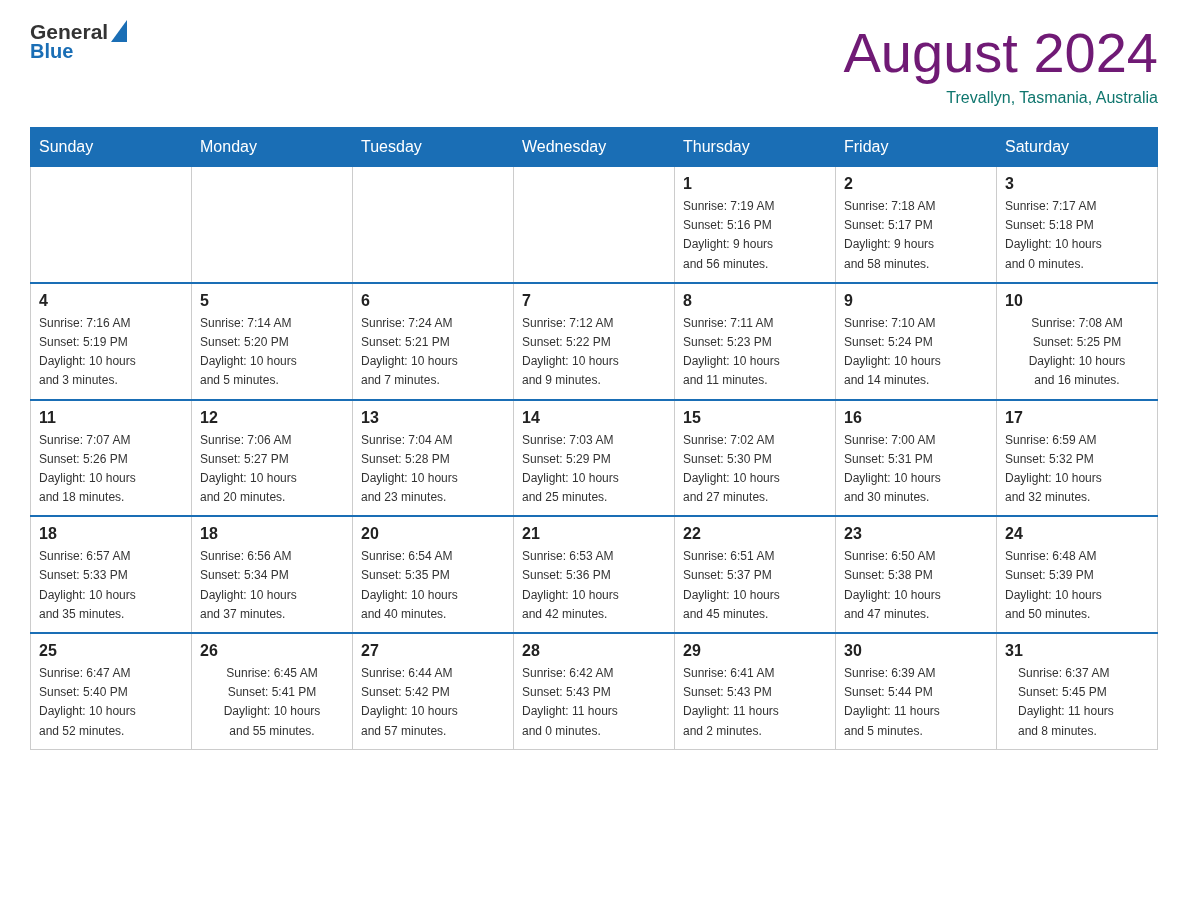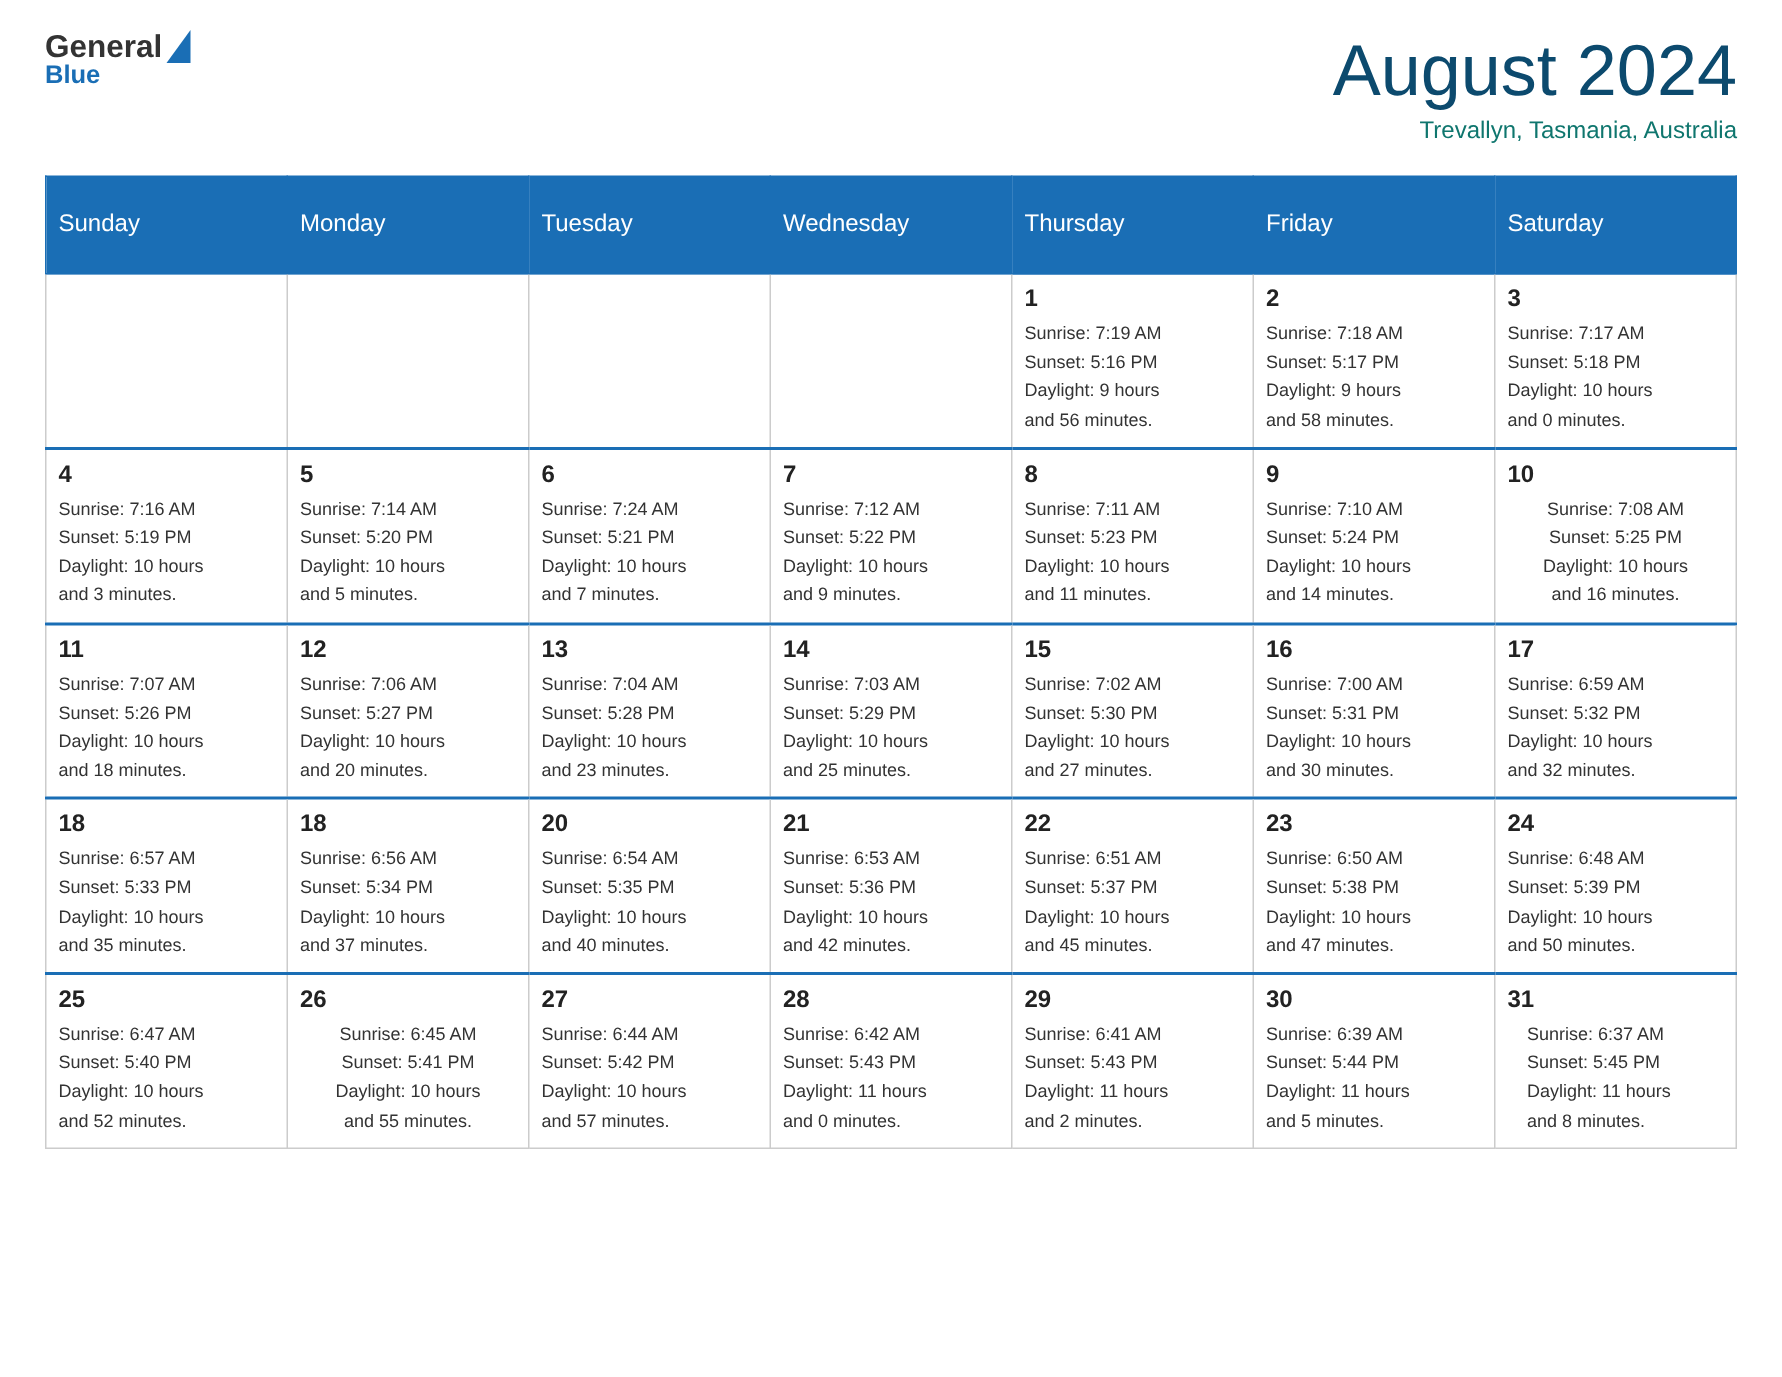--- a/index.html
+++ b/index.html
@@ -13,40 +13,40 @@
     .header-area {
       display: flex;
       justify-content: space-between;
       align-items: flex-start;
       margin-bottom: 20px;
     }
     .title-area {
       text-align: right;
     }
     .month-title {
-      font-size: 48px;
+      font-size: 56px;
       font-weight: normal;
-      color: #0c4a6e;
+      color: #701a75;
     }
     .location-title {
       font-size: 16px;
       color: #0f766e;
       margin-top: 4px;
     }
     table {
       width: 100%;
       border-collapse: collapse;
       table-layout: fixed;
     }
     thead tr th {
       background-color: #1a6eb5;
       color: #fff;
       font-size: 16px;
       font-weight: normal;
-      padding: 23px 8px;
+      padding: 10px 8px;
       text-align: left;
       border: 1px solid #1a6eb5;
     }
     tbody tr td {
       border: 1px solid #ccc;
       vertical-align: top;
       padding: 8px 8px 8px 8px;
       height: 110px;
     }
     tbody tr:not(:last-child) td {
@@ -83,21 +83,21 @@
     .logo-line1 .arrow-icon {
       width: 0;
       height: 0;
       border-style: solid;
       border-width: 0 0 22px 16px;
       border-color: transparent transparent #1a6eb5 transparent;
       margin-left: 3px;
       margin-bottom: 2px;
     }
     .logo-line2 {
-      font-size: 17px;
+      font-size: 20px;
       font-weight: bold;
       color: #1a6eb5;
       margin-top: -4px;
     }
   </style>
 </head>
 <body>
 
 <div class="header-area">
   <div class="logo-wrapper">

